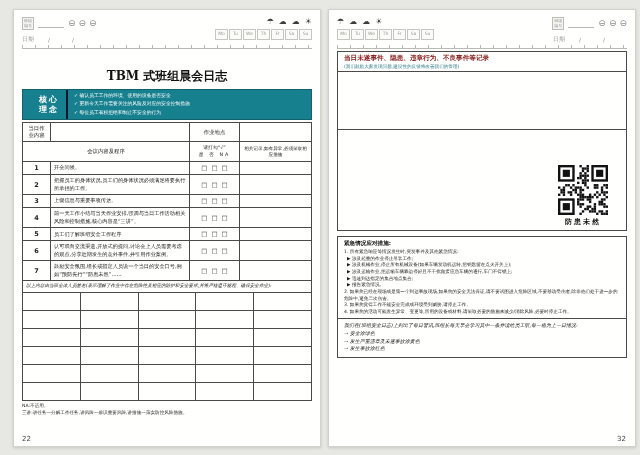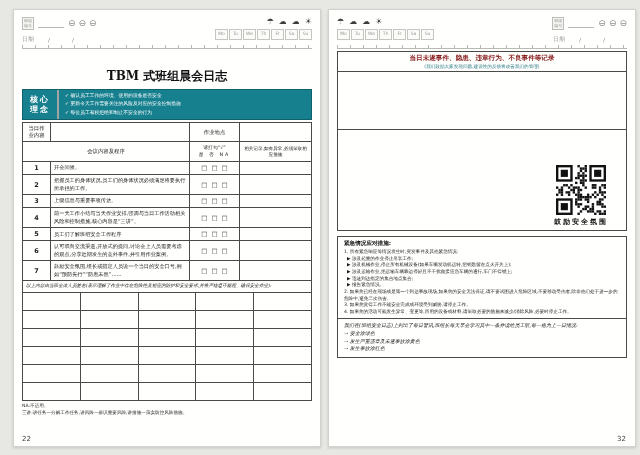--- a/index.html
+++ b/index.html
@@ -45,23 +45,23 @@
   .ruler::after{content:"";position:absolute;left:0;right:0;bottom:0;height:4px;
     background:repeating-linear-gradient(90deg,#b9b9b4 0 1px,transparent 1px 13px);}
 
   
   .doc-title{
     font-family:"DejaVu Serif", serif;font-size:12px;font-weight:bold;
     text-align:center;margin:19px 0 4px;color:#111;
   }
   .banner{display:flex;background:#17808F;border:1px solid #11616d;min-height:27px;}
   .banner-label{
-    width:34px;border-right:2px solid #a3a3a3;display:flex;flex-direction:column;
+    width:34px;border-right:2px solid #0f172a;display:flex;flex-direction:column;
     align-items:center;justify-content:center;color:#fff;font-weight:bold;
-    font-size:8px;line-height:1.2;letter-spacing:2px;
+    font-size:8px;line-height:1.2;letter-spacing:2px;margin-left:9px;
   }
   .banner-list{flex:1;padding:2px 6px;color:#fff;font-size:4.8px;line-height:1.75;display:flex;flex-direction:column;justify-content:center;}
   .main-table{width:100%;border-collapse:collapse;table-layout:fixed;margin-top:2px;}
   .main-table td{border:1px solid #4a4a48;padding:2px 3px;vertical-align:middle;}
   .col-num{width:28px;}
   .col-check{width:50px;}
   .col-rec{width:72px;}
   .work-row td{height:14px;}
   .hdr-cell{text-align:center;font-size:5.4px;line-height:1.25;color:#1a1a1a;}
   .header-row td{height:15px;}
@@ -76,21 +76,21 @@
   .sig-grid{width:100%;border-collapse:collapse;margin-top:-1px;}
   .sig-grid td{border:1px solid #4a4a48;height:15px;}
   .footnotes{margin-top:2px;font-size:4.6px;line-height:1.5;color:#2a2a2a;}
   .pagenum{position:absolute;bottom:3px;font-size:7px;color:#3d3d3b;text-align:right;}
   .pn-left{left:8px;}
   .pn-right{right:9px;}
 
   
   .rbox{border:1px solid #4a4a48;}
   .rbox + .rbox{margin-top:-1px;}
-  .rbox-head{border-bottom:1px solid #4a4a48;text-align:center;padding:3px 6px 2px;}
+  .rbox-head{border-bottom:1px solid #4a4a48;text-align:left;padding:3px 6px 2px;}
   .rbox-title{color:#8b2020;font-weight:bold;font-size:6.6px;line-height:1.2;}
   .rbox-sub{color:#2e7b86;font-size:4.6px;margin-top:1px;}
   .incident-space{height:57px;}
   .practice-space{height:100px;position:relative;}
   .qr-block{position:absolute;right:18px;bottom:3px;text-align:center;}
   .qr{width:50px;height:50px;margin:0 auto;}
   .qr svg{display:block;}
   .qr-caption{font-weight:bold;font-size:7px;letter-spacing:2px;margin-top:2px;color:#111;}
   .emergency-box{margin-top:5px !important;padding:3px 6px 3px;}
   .em-title{font-weight:bold;font-size:5.6px;margin-bottom:1px;color:#111;}
@@ -468,21 +468,21 @@
                 <rect x="2.380952380952381" y="2.380952380952381" width="11.904761904761905" height="11.904761904761905" fill="#ffffff"></rect>
                 <rect x="4.761904761904762" y="4.761904761904762" width="7.142857142857142" height="7.142857142857142" fill="#111111"></rect>
                 <rect x="33.333333333333336" y="0" width="16.666666666666668" height="16.666666666666668" fill="#111111"></rect>
                 <rect x="35.714285714285715" y="2.380952380952381" width="11.904761904761905" height="11.904761904761905" fill="#ffffff"></rect>
                 <rect x="38.095238095238095" y="4.761904761904762" width="7.142857142857142" height="7.142857142857142" fill="#111111"></rect>
                 <rect x="0" y="33.333333333333336" width="16.666666666666668" height="16.666666666666668" fill="#111111"></rect>
                 <rect x="2.380952380952381" y="35.714285714285715" width="11.904761904761905" height="11.904761904761905" fill="#ffffff"></rect>
                 <rect x="4.761904761904762" y="38.095238095238095" width="7.142857142857142" height="7.142857142857142" fill="#111111"></rect>
               </svg>
             </div>
-          <div class="qr-caption">鼓励安全氛围</div>
+          <div class="qr-caption">防患未然</div>
         </div>
       </div>
     </div>
 
     <div class="rbox emergency-box">
       <div class="em-title">紧急情况应对措施:</div>
       <div>
           <div class="em-line em-num">1. 所有紧急响应等情况发生时,突发事件及其他紧急情况:</div>
           <div class="em-line em-bullet">▶ 涉及起重的作业停止吊装工作;</div>
           <div class="em-line em-bullet">▶ 涉及机械作业,停止所有机械设备(如果车辆发动机运转,把钥匙留在点火开关上);</div>

